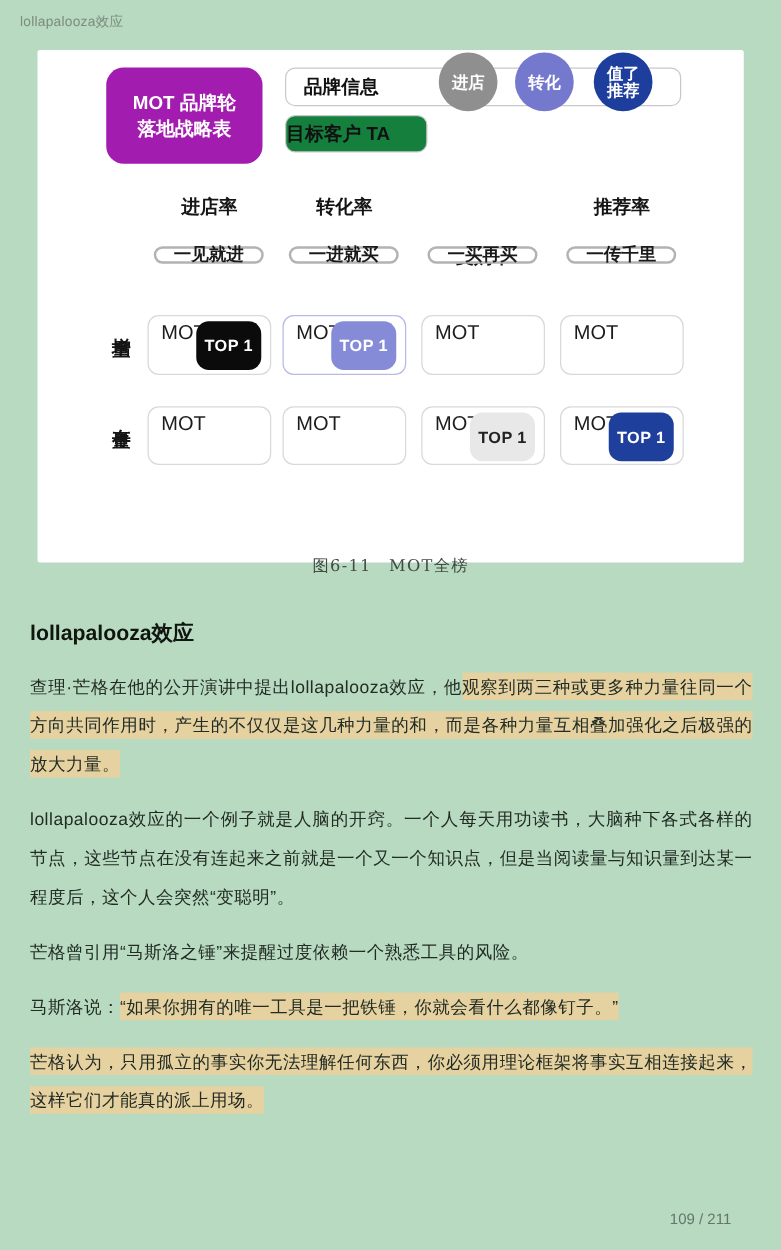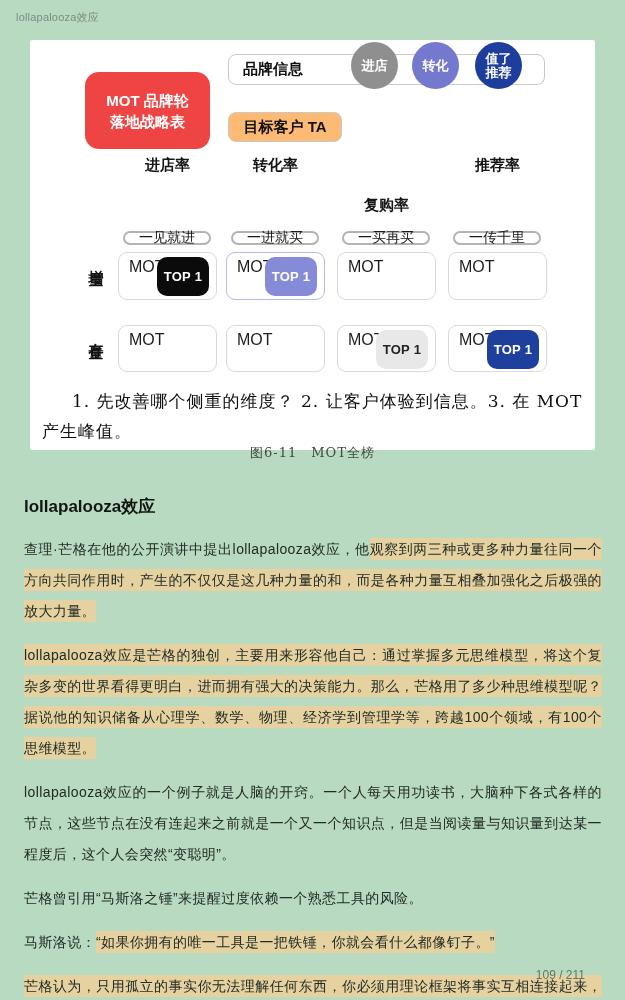--- a/index.html
+++ b/index.html
@@ -30,34 +30,34 @@
     display:flex;align-items:center;padding-left:14px;
     font-weight:bold;font-size:15px;color:#111;background:#fff;
   }
   .circle{
     position:absolute;top:2px;width:47px;height:47px;border-radius:50%;
     display:flex;align-items:center;justify-content:center;text-align:center;
     color:#fff;font-weight:bold;font-size:13px;line-height:14px;
     white-space:pre-line;z-index:2;
   }
   .target-box{
-    position:absolute;left:198px;top:72px;width:114px;height:30px;
+    position:absolute;left:198px;top:52px;width:114px;height:30px;
     border:1.5px solid #c9c9c9;border-radius:8px;box-sizing:border-box;
-    display:flex;align-items:center;justify-content:center;
-    font-weight:bold;font-size:15px;color:#111;background:#fdba74;
+    display:flex;align-items:center;
+    font-weight:bold;font-size:15px;color:#111;background:#15803d;
   }
   .col-header{
     position:absolute;top:116px;width:99px;text-align:center;
     font-weight:bold;font-size:15px;color:#151515;
   }
   .pill{
     position:absolute;top:157px;width:88px;height:14px;box-sizing:border-box;
     border:2px solid #b3b3b3;border-radius:14px;background:#fff;
     display:flex;align-items:center;justify-content:center;
-    font-weight:normal;font-size:14px;color:#1a1a1a;margin-top:34px;
+    font-weight:bold;font-size:14px;color:#1a1a1a;
   }
   .row-label{
     position:absolute;left:57px;width:18px;
     writing-mode:vertical-rl;text-orientation:upright;
     font-weight:bold;font-size:15px;letter-spacing:2px;color:#151515;
   }
   .mot-cell{
     position:absolute;width:99px;box-sizing:border-box;background:#fff;
     border:1.5px solid #d9d9d9;border-radius:9px;
     font-size:16px;color:#1c1c1c;padding:5px 0 0 10px;
@@ -93,21 +93,21 @@
   .page-indicator{
     position:absolute;right:40px;top:968px;font-size:12px;color:#64756a;
   }
 </style>
 </head>
 <body>
 
 <div class="running-header">lollapalooza效应</div>
 
 <div class="card">
-  <div class="strategy-box" id="strategy-box" style="background: #ef4444; margin-top: 18px;">
+  <div class="strategy-box" id="strategy-box" style="background: #a21caf;">
     <div>MOT 品牌轮</div>
     <div>落地战略表</div>
   </div>
   <div class="brand-box">
     <span>品牌信息</span>
   </div>
   <div id="circles">
       <div class="circle" style="left: 321px; background: rgb(143, 143, 143);">进店</div>
       <div class="circle" style="left: 382px; background: rgb(117, 121, 206);">转化</div>
       <div class="circle" style="left: 445px; background: rgb(29, 62, 156);">值了
@@ -131,30 +131,28 @@
       <div class="mot-cell" style="left: 88px; top: 212px; height: 48px;"><span>MOT</span><div class="badge" style="background: rgb(11, 11, 11); color: rgb(255, 255, 255);">TOP 1</div></div>
       <div class="mot-cell" style="left: 196px; top: 212px; height: 48px; border-color: rgb(182, 186, 232);"><span>MOT</span><div class="badge" style="background: rgb(134, 139, 216); color: rgb(255, 255, 255);">TOP 1</div></div>
       <div class="mot-cell" style="left: 307px; top: 212px; height: 48px;"><span>MOT</span></div>
       <div class="mot-cell" style="left: 418px; top: 212px; height: 48px;"><span>MOT</span></div>
       <div class="row-label" style="top: 291px;">存量</div>
       <div class="mot-cell" style="left: 88px; top: 285px; height: 47px;"><span>MOT</span></div>
       <div class="mot-cell" style="left: 196px; top: 285px; height: 47px;"><span>MOT</span></div>
       <div class="mot-cell" style="left: 307px; top: 285px; height: 47px;"><span>MOT</span><div class="badge" style="background: rgb(232, 232, 232); color: rgb(34, 34, 34);">TOP 1</div></div>
       <div class="mot-cell" style="left: 418px; top: 285px; height: 47px;"><span>MOT</span><div class="badge" style="background: rgb(30, 63, 155); color: rgb(255, 255, 255);">TOP 1</div></div>
     </div>
-  <div class="note">1. 先改善哪个侧重的维度？ 2. 让客户体验到信息。3. 在 MOT 产生峰值。</div>
 </div>
 
 <div class="caption">图6-11　MOT全榜</div>
 
 <div class="article">
   <h2>lollapalooza效应</h2>
   <div id="paragraphs">
       <p><span>查理·芒格在他的公开演讲中提出lollapalooza效应，他</span><mark>观察到两三种或更多种力量往同一个方向共同作用时，产生的不仅仅是这几种力量的和，而是各种力量互相叠加强化之后极强的放大力量。</mark></p>
-      <p><mark>lollapalooza效应是芒格的独创，主要用来形容他自己：通过掌握多元思维模型，将这个复杂多变的世界看得更明白，进而拥有强大的决策能力。那么，芒格用了多少种思维模型呢？据说他的知识储备从心理学、数学、物理、经济学到管理学等，跨越100个领域，有100个思维模型。</mark></p>
       <p><span>lollapalooza效应的一个例子就是人脑的开窍。一个人每天用功读书，大脑种下各式各样的节点，这些节点在没有连起来之前就是一个又一个知识点，但是当阅读量与知识量到达某一程度后，这个人会突然“变聪明”。</span></p>
       <p><span>芒格曾引用“马斯洛之锤”来提醒过度依赖一个熟悉工具的风险。</span></p>
       <p><span>马斯洛说：</span><mark>“如果你拥有的唯一工具是一把铁锤，你就会看什么都像钉子。”</mark></p>
       <p><mark>芒格认为，只用孤立的事实你无法理解任何东西，你必须用理论框架将事实互相连接起来，这样它们才能真的派上用场。</mark></p>
     </div>
 </div>
 
 <div class="page-indicator">109 / 211</div>
 
 </body></html>

